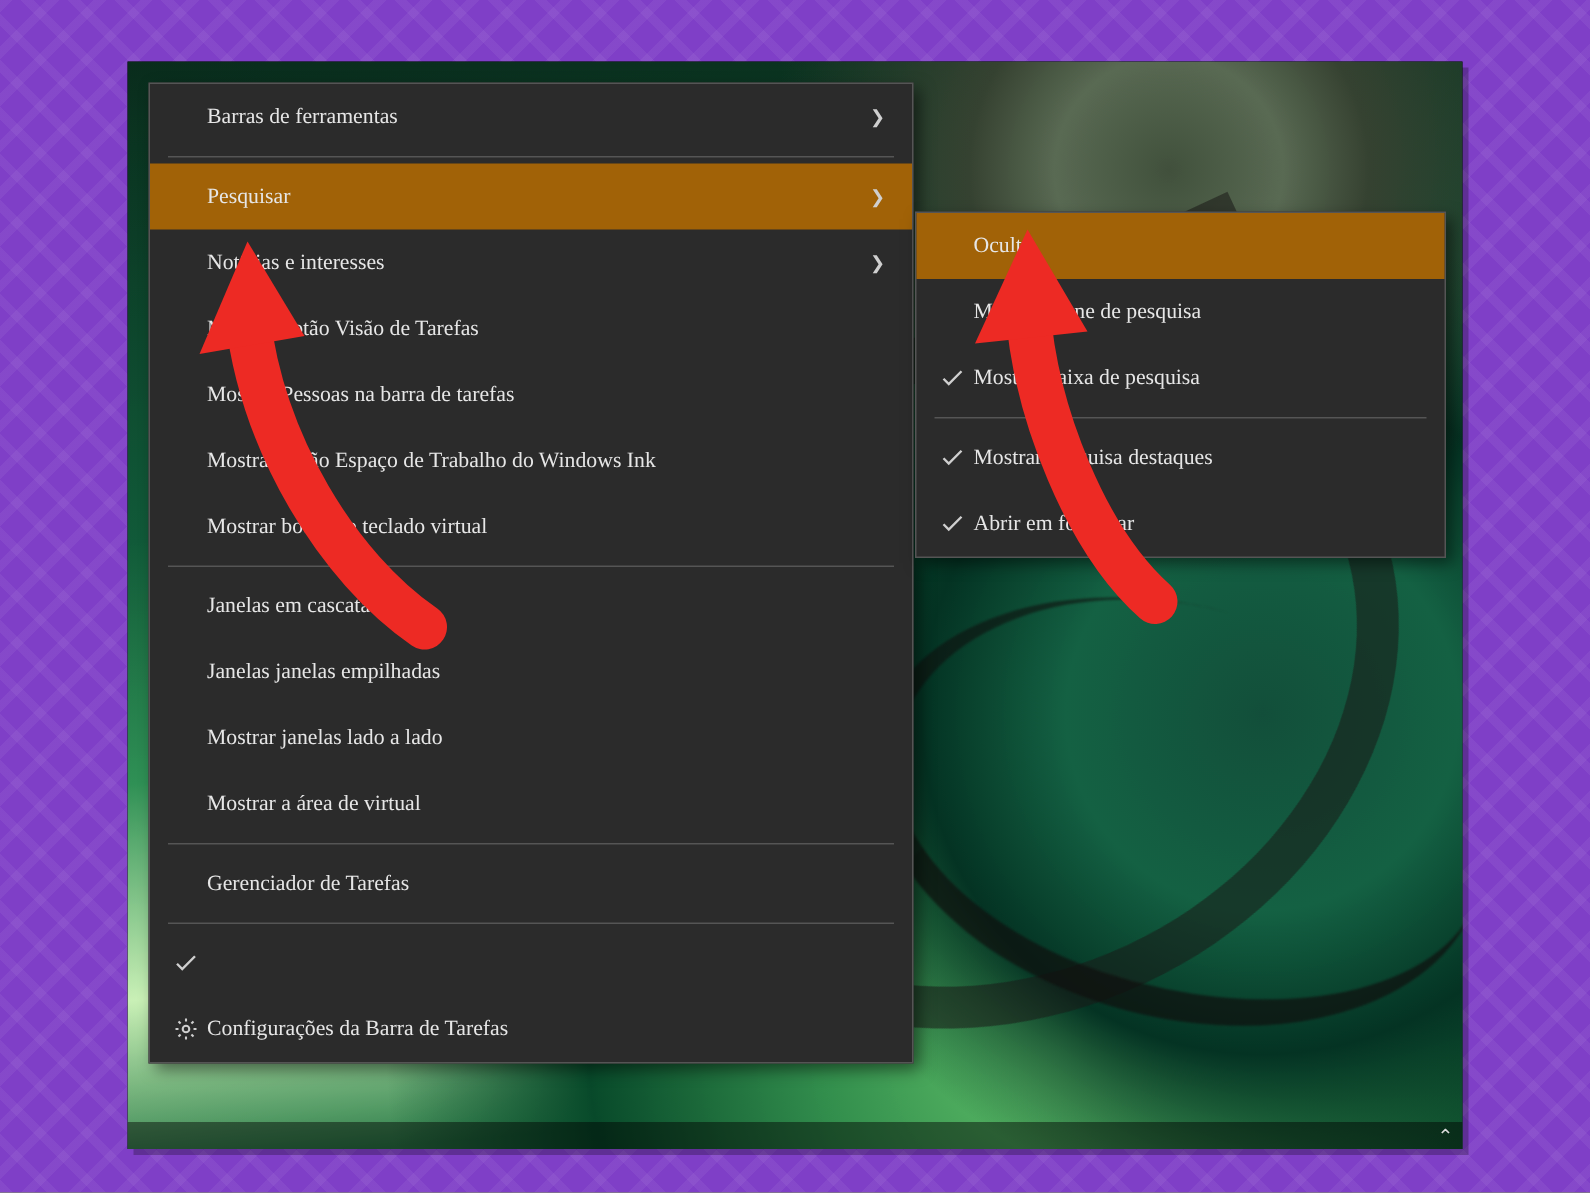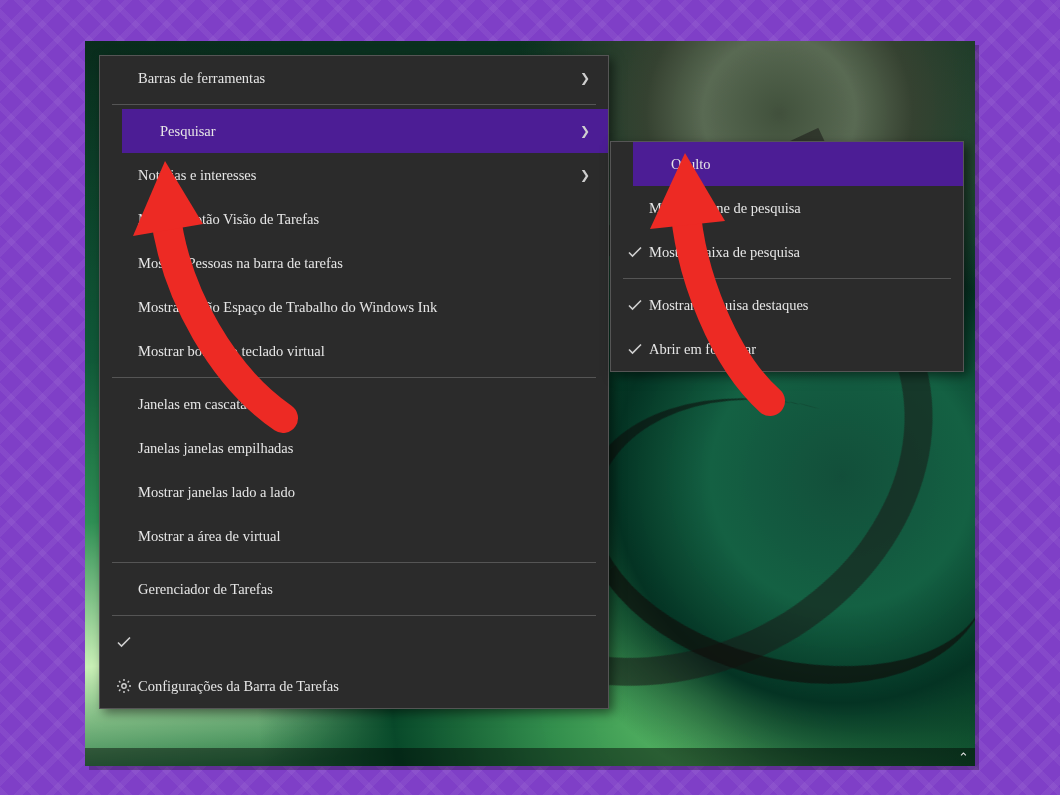--- a/index.html
+++ b/index.html
@@ -120,21 +120,21 @@
     color: #cfcfcf;
     flex-shrink: 0;
   }
   .mi .lbl { flex: 1 1 auto; }
   .mi .right-arrow {
     width: 14px;
     text-align: right;
     color: #cfcfcf;
     font-size: 12px;
   }
-  .mi.hover { background: #4c1d95; margin-left: 22px; }
+  .mi.hover { background: #a16207; }
   .sep {
     height: 0;
     border-top: 1px solid #555;
     margin: 4px 12px;
   }
 
   .check svg, .gear svg { width: 16px; height: 16px; }
 
   
   .arrows { position: absolute; inset: 0; pointer-events: none; }

